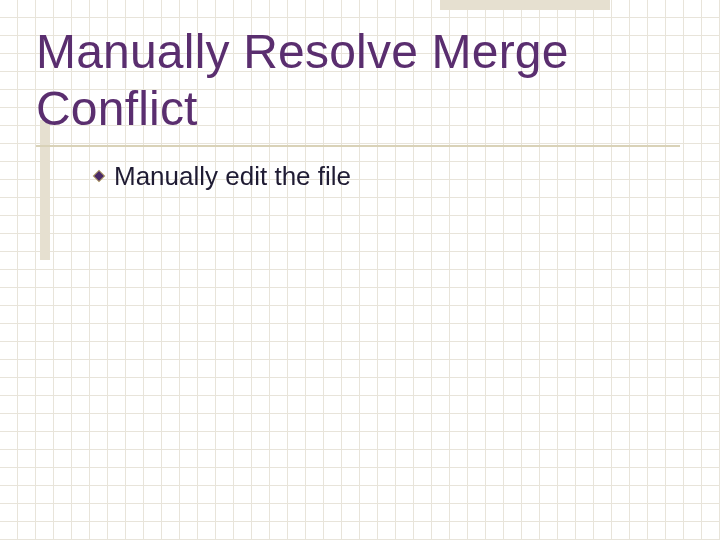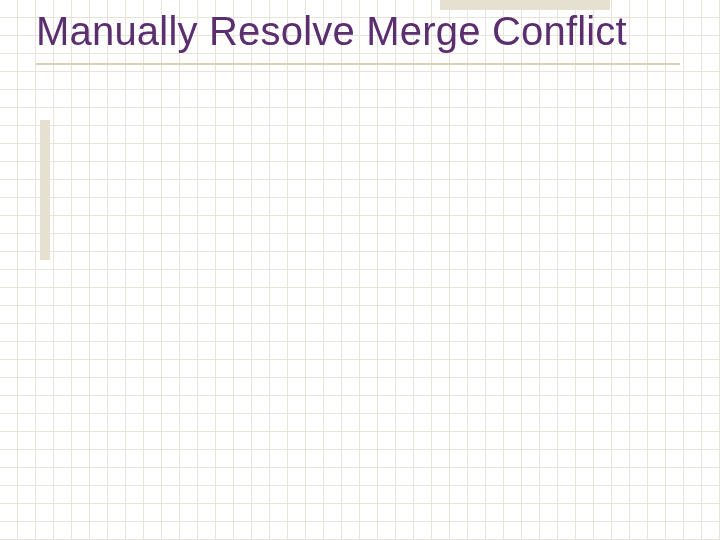--- a/index.html
+++ b/index.html
@@ -14,25 +14,26 @@
     position: relative;
     overflow: hidden;
   }
   .title-block {
     position: absolute;
     top: 8px;
     left: 36px;
     right: 40px;
   }
   .title {
-    font-size: 40px;
+    font-size: 48px;
     font-weight: 400;
     color: #5a2e6f;
     line-height: 1.18;
     letter-spacing: 0.2px;
+    margin-top: 16px;
   }
   .title-rule {
     margin-top: 8px;
     height: 2px;
     background: #d9d2b8;
     width: 100%;
   }
   .acc1 {
     position: absolute;
     top: 0;
@@ -78,13 +79,21 @@
 
 <div class="acc1"></div>
 <div class="acc2"></div>
 
 <div class="title-block">
   <h1 class="title">Manually Resolve Merge Conflict</h1>
   <div class="title-rule"></div>
 </div>
 
 <div class="content">
+  <div class="item">
+    <span class="bullet">
+      <svg viewBox="0 0 14 14" width="14" height="14">
+        <rect x="3" y="3" width="8" height="8" transform="rotate(45 7 7)" fill="#4a2a66" stroke="#b8a46a" stroke-width="1"></rect>
+      </svg>
+    </span>
+    <span class="item-text">Manually edit the file</span>
+  </div>
 </div>
 
 </body></html>

